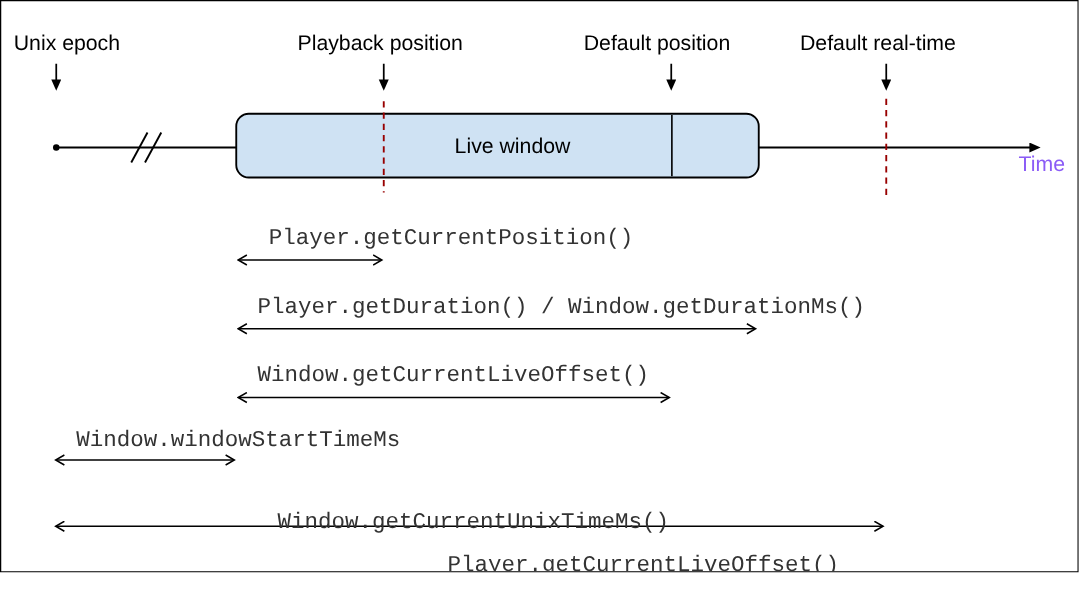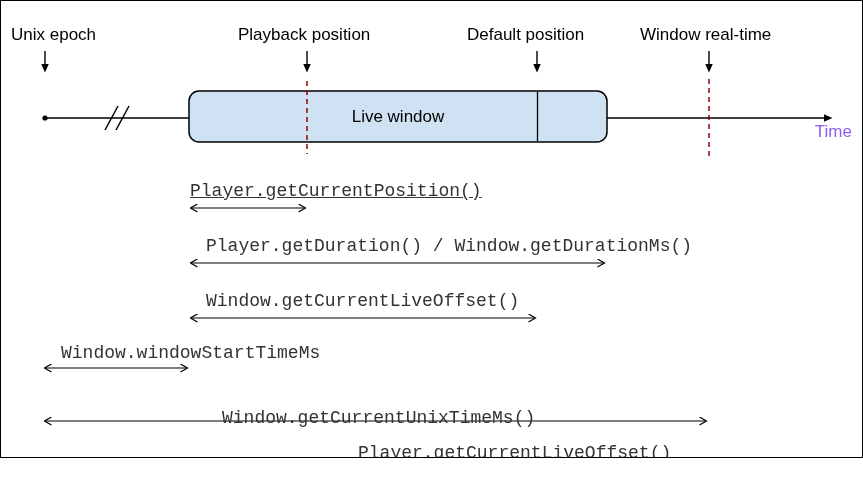--- a/index.html
+++ b/index.html
@@ -21,21 +21,21 @@
   .marker-label {
     position: absolute;
     top: 24px;
     font-size: 17px;
     line-height: 20px;
     color: #000;
     white-space: nowrap;
   }
   .live-window-label-wrap {
     position: absolute;
-    left: 188px; top: 90px;
+    left: 200px; top: 90px;
     width: 418px; height: 51px;
     display: flex;
     align-items: center;
     justify-content: center;
   }
   .live-window-label {
     font-size: 17px;
     color: #000;
   }
   .time-label {
@@ -47,21 +47,21 @@
     color: #8b5cf6;
   }
   .annotation {
     position: absolute;
     font-family: "Liberation Mono", "DejaVu Sans Mono", monospace;
     font-size: 18px;
     line-height: 20px;
     color: #333;
     white-space: nowrap;
   }
-  .ann-1 { left: 189px; top: 180px; text-decoration: underline; }
+  .ann-1 { left: 214px; top: 180px; }
   .ann-2 { left: 205px; top: 235px; }
   .ann-3 { left: 205px; top: 290px; }
   .ann-4 { left: 60px;  top: 342px; }
   .ann-5 { left: 221px; top: 395px; margin-top: 12px; }
   .ann-6 { left: 330px; top: 442px; margin-left: 27px; }
 </style>
 </head>
 <body>
 
 <div id="stage">
@@ -101,21 +101,21 @@
     <line x1="190" y1="262" x2="603" y2="262" stroke="#000" stroke-width="1.2" marker-start="url(#barbS)" marker-end="url(#barbE)"></line>
     <line x1="190" y1="317" x2="534" y2="317" stroke="#000" stroke-width="1.2" marker-start="url(#barbS)" marker-end="url(#barbE)"></line>
     <line x1="44" y1="367" x2="186" y2="367" stroke="#000" stroke-width="1.2" marker-start="url(#barbS)" marker-end="url(#barbE)"></line>
     <line x1="44" y1="420" x2="705" y2="420" stroke="#000" stroke-width="1.2" marker-start="url(#barbS)" marker-end="url(#barbE)"></line>
     <line x1="302" y1="468" x2="708" y2="468" stroke="#000" stroke-width="1.2" marker-start="url(#barbS)" marker-end="url(#barbE)"></line>
   </svg>
 
   <div class="marker-label" style="left:10px">Unix epoch</div>
   <div class="marker-label" style="left:466px">Default position</div>
   <div class="marker-label" style="left:237px">Playback position</div>
-  <div class="marker-label" style="left:639px">Window real-time</div>
+  <div class="marker-label" style="left:639px">Default real-time</div>
 
   <div class="live-window-label-wrap">
     <span class="live-window-label">Live window</span>
   </div>
   <div class="time-label">Time</div>
 
   <div class="annotation ann-1">Player.getCurrentPosition()</div>
   <div class="annotation ann-2">Player.getDuration() / Window.getDurationMs()</div>
   <div class="annotation ann-3">Window.getCurrentLiveOffset()</div>
   <div class="annotation ann-4">Window.windowStartTimeMs</div>

